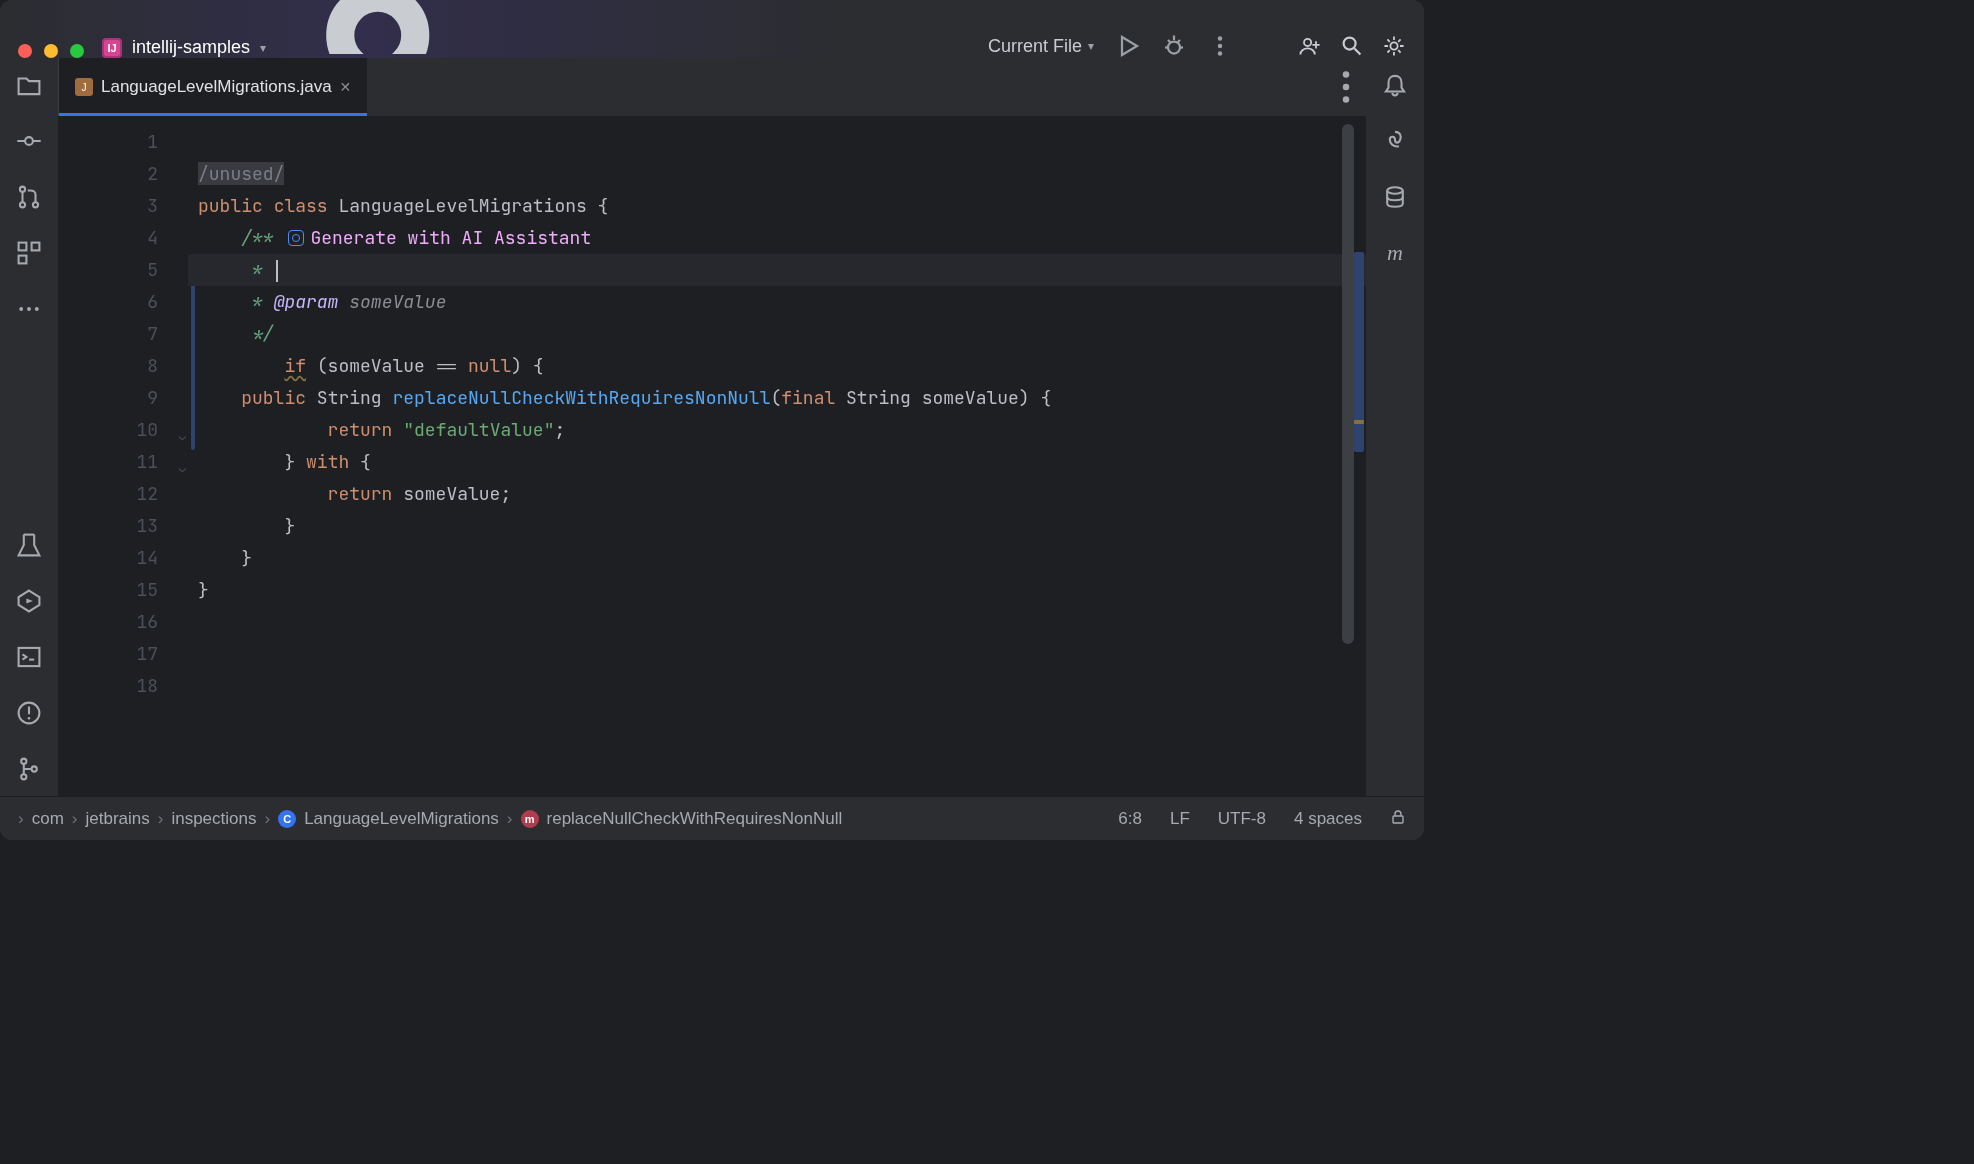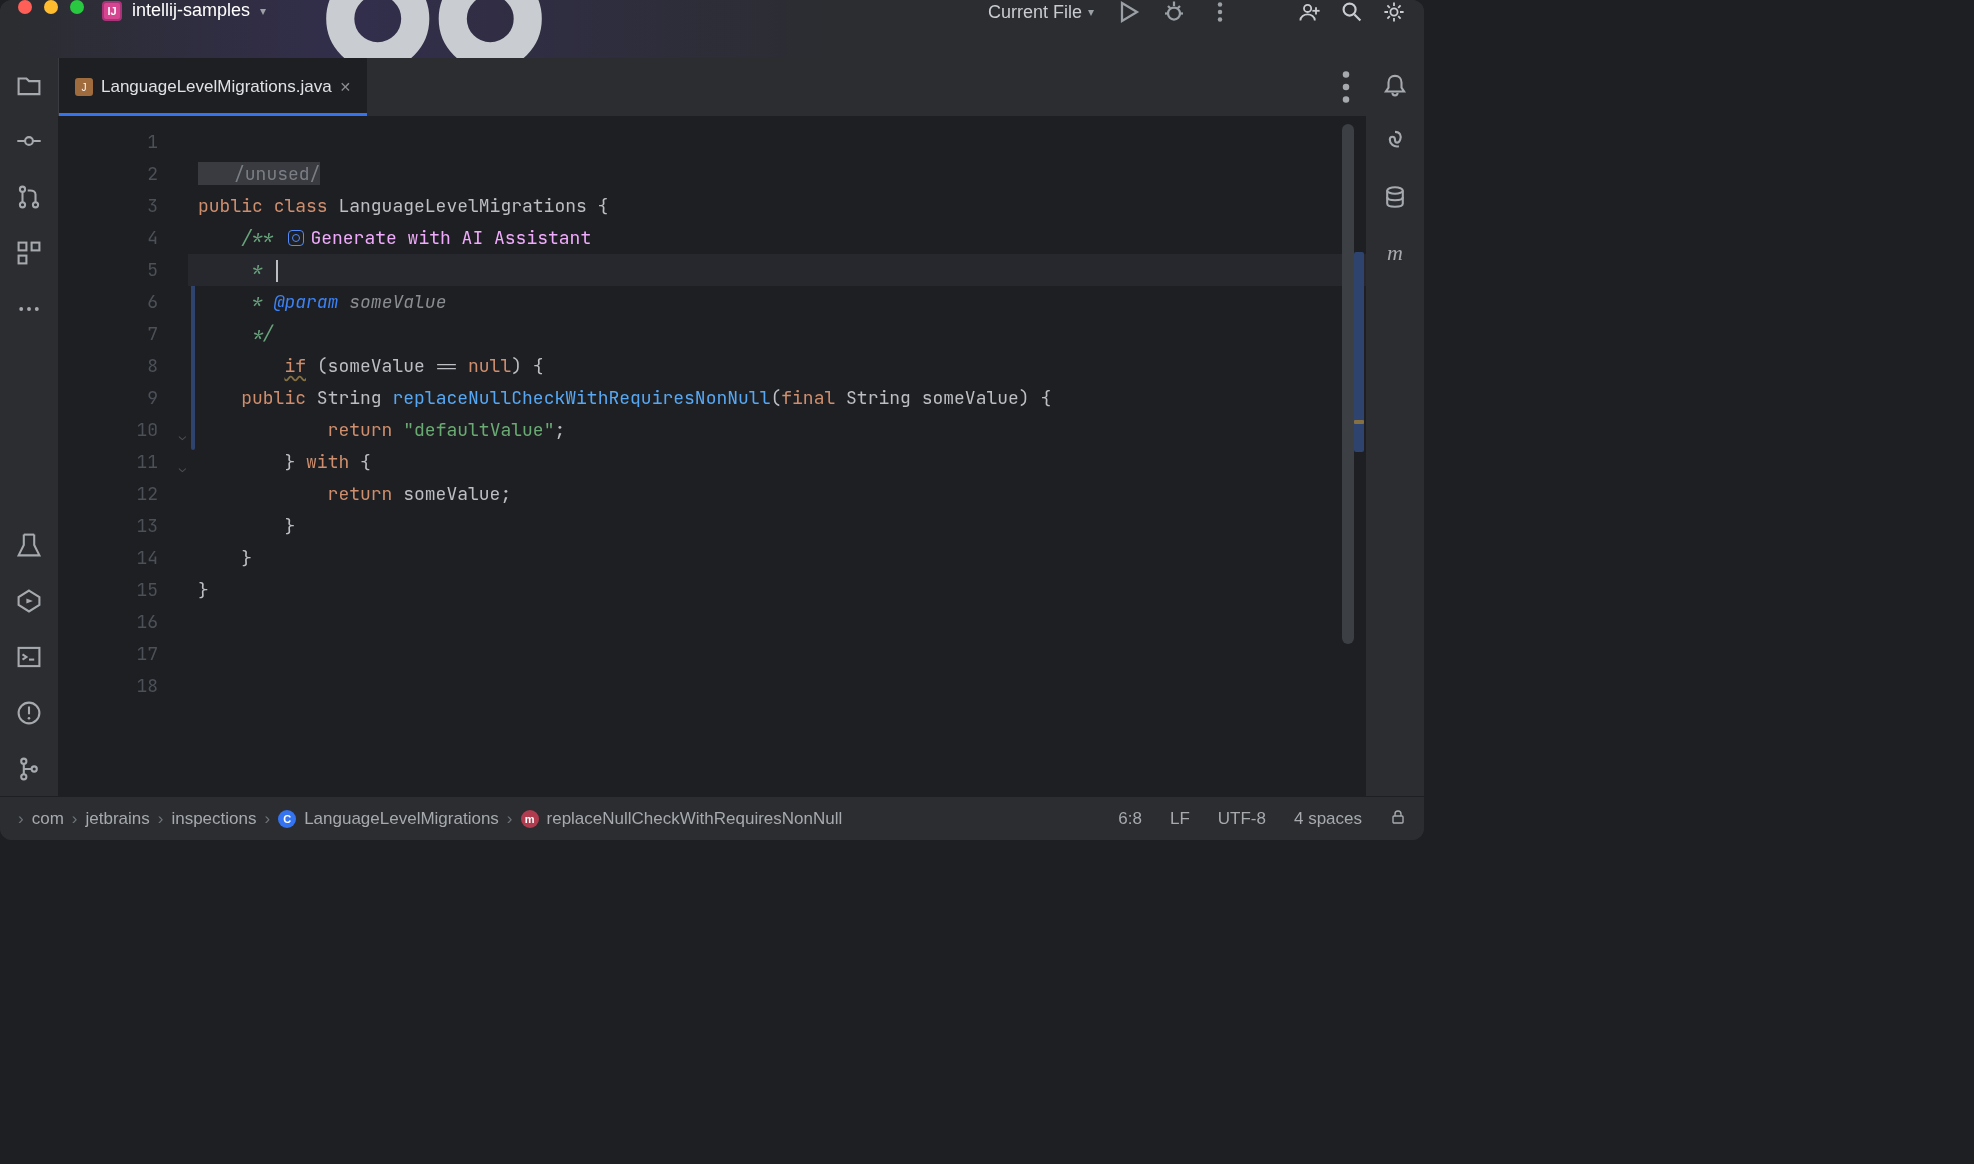--- a/index.html
+++ b/index.html
@@ -5,21 +5,21 @@
 * { margin:0; padding:0; box-sizing:border-box; }
 body {
   font-family: -apple-system, BlinkMacSystemFont, "Segoe UI", sans-serif;
   background:#1e1f22;
   color:#bcbec4;
   width:1424px; height:840px;
   overflow:hidden;
 }
 .window { display:flex; flex-direction:column; height:100%; border-radius:12px; overflow:hidden; background:#2b2d30;}
 .title-bar{
-  display:flex; align-items:flex-start; height:58px;
+  display:flex; align-items:flex-end; height:58px;
   background:linear-gradient(90deg,#2b2d30 0%,#322e4c 25%,#2b2d30 60%);
   padding:0 18px; gap:18px;
 }
 .traffic-lights{display:flex;gap:12px;}
 .tl{width:14px;height:14px;border-radius:50%;}
 .tl.red{background:#ff5f57;}
 .tl.yellow{background:#febc2e;}
 .tl.green{background:#28c840;}
 .proj-label{display:flex;align-items:center;gap:10px;color:#fff;font-size:18px;font-weight:500;cursor:pointer;}
 .proj-icon{width:20px;height:20px;background:#d6458f;border-radius:4px;display:flex;align-items:center;justify-content:center;font-size:11px;font-weight:bold;color:#fff;border:2px solid #a93379;}
@@ -57,23 +57,23 @@
 .gutter .ln{height:32px;line-height:32px;padding-right:30px;display:flex;align-items:center;gap:10px;position:relative;width:100%;justify-content:flex-end;}
 .gutter .fold{position:absolute;right:2px;top:6px;font-size:12px;color:#4b5059;cursor:pointer;}
 .gutter .mod-bar{position:absolute;right:-7px;width:4px;background:#2e436e;border-radius:2px;}
 .mod-bar.b2{top:140px;height:194px;}
 
 .code-area{flex:1;padding-top:10px;font-family:'JetBrains Mono',Menlo,monospace;font-size:18px;position:relative;}
 .code-area .line{height:32px;line-height:32px;white-space:pre;padding-left:10px;position:relative;}
 .line.hl{background:#26282e;}
 .cursor{display:inline-block;width:2px;height:22px;background:#bcbec4;vertical-align:middle;margin-left:2px;}
 .kw{color:#cf8e6d;}
-.comment-hl{background:#393b40;color:#7a7e85;padding-left:36px;}
+.comment-hl{background:#393b40;color:#7a7e85;}
 .comment-it{color:#67a37c;font-style:italic;}
-.doc-tag{color:#3b82f6;font-style:italic;}
+.doc-tag{color:#c4b5fd;font-style:italic;}
 .docparam{color:#8a8d91;font-style:italic;}
 .method{color:#56a8f5;}
 .str{color:#6aab73;}
 .pop{color:#bcbec4;}
 .ai-link{color:#f0abfc;}
 .ai-ic{display:inline-block;width:16px;height:16px;border:1.5px solid #548af7;border-radius:4px;position:relative;top:2px;margin:0 6px 0 4px;}
 .ai-ic::after{content:"";position:absolute;left:3px;top:3px;width:6px;height:6px;border:1.5px solid #548af7;border-radius:50%;}
 .wavy{text-decoration:underline wavy #857042;text-underline-offset:3px;}
 .marker-strip{position:absolute;right:0;top:0;bottom:0;width:14px;}
 .marker-blue{position:absolute;right:2px;width:10px;height:200px;top:136px;background:#2e436e;border-radius:2px;}

